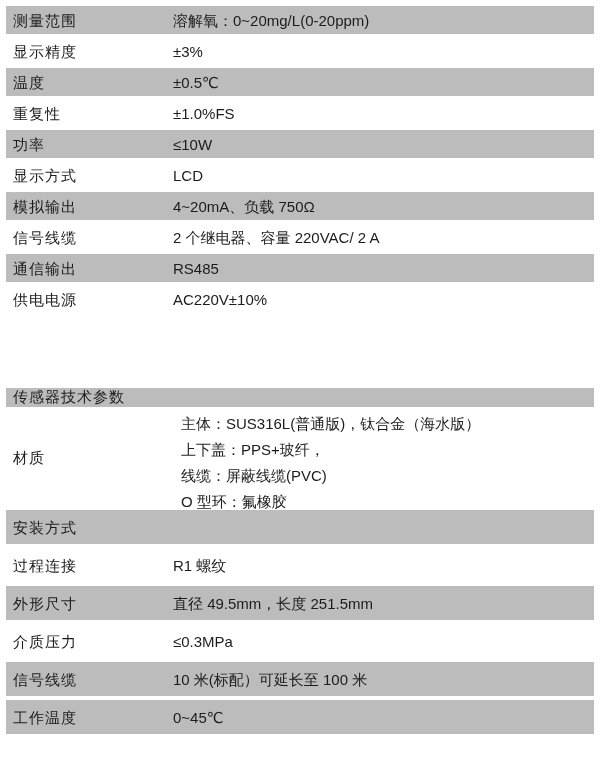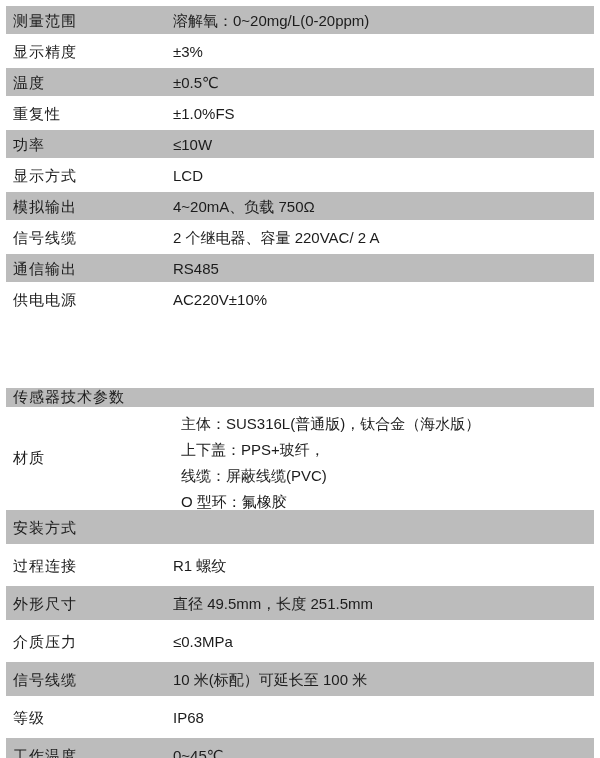--- a/index.html
+++ b/index.html
@@ -120,24 +120,20 @@
       <div class="cell-value">直径 49.5mm，长度 251.5mm</div>
     </div>
     <div class="sensor-row">
       <div class="cell-label">介质压力</div>
       <div class="cell-value">≤0.3MPa</div>
     </div>
     <div class="sensor-row gray">
       <div class="cell-label">信号线缆</div>
       <div class="cell-value">10 米(标配）可延长至 100 米</div>
     </div>
-    <div class="sensor-row">
-      <div class="cell-label">等级</div>
-      <div class="cell-value">IP68</div>
-    </div>
     <div class="sensor-row gray">
       <div class="cell-label">工作温度</div>
       <div class="cell-value">0~45℃</div>
     </div>
 
   </div>
 
 </div>
 
 </body></html>

